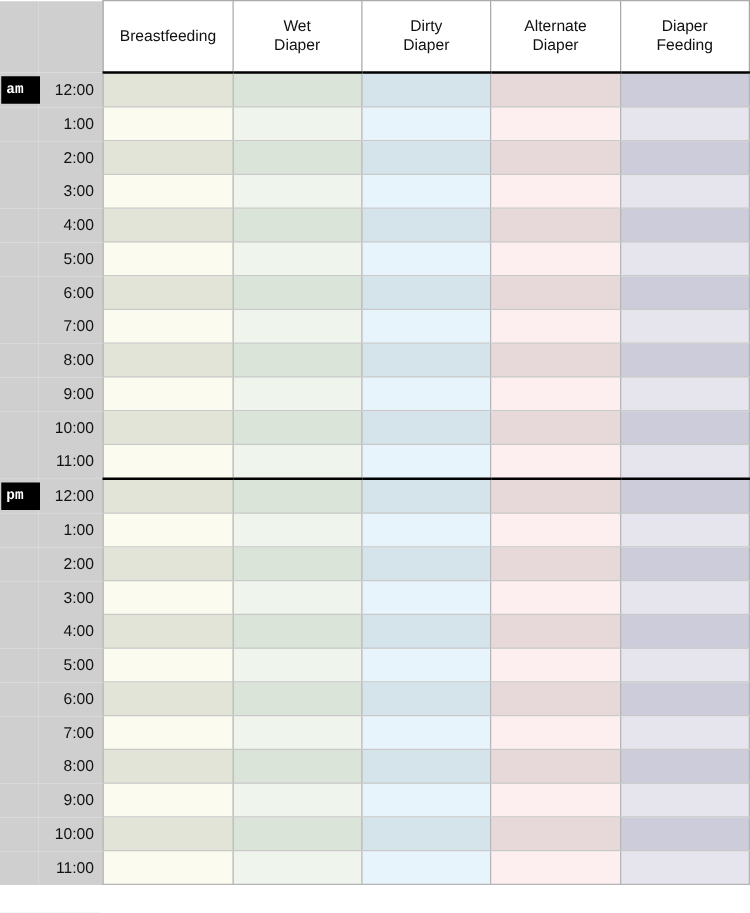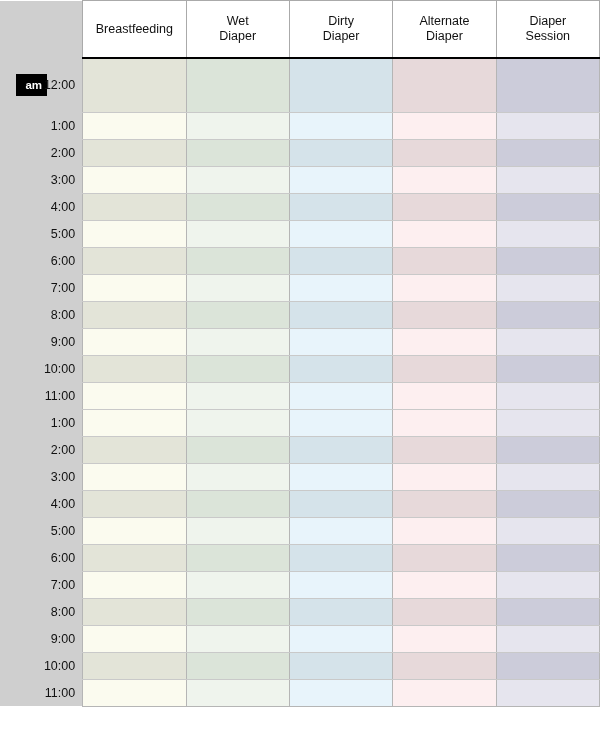--- a/index.html
+++ b/index.html
@@ -68,23 +68,24 @@
     width: 30px;
   }
   td.ampm-cell .badge {
     display: inline-block;
     background: #000000;
     color: #ffffff;
     font-size: 11.5px;
     font-weight: bold;
     line-height: 16px;
     padding: 3px 5px 3px 4px;
-    margin: 16px;
+    margin: 1px;
     width: 22px;
-    text-align: right;
+    text-align: left;
+    font-family: Liberation Mono, monospace;
   }
   td.time-cell {
     background: #cfcfcf;
     text-align: right;
     padding-right: 7px;
     font-size: 12.5px;
     color: #111111;
     vertical-align: middle;
     white-space: nowrap;
   }
@@ -139,21 +140,21 @@
         <th class="colhead">
           <span>Dirty</span><br>
           <span>Diaper</span>
         </th>
         <th class="colhead">
           <span>Alternate</span><br>
           <span>Diaper</span>
         </th>
         <th class="colhead">
           <span>Diaper</span><br>
-          <span>Session</span>
+          <span>Feeding</span>
         </th>
       </tr>
     </thead>
     <tbody id="grid-body">
         <tr class="boundary-row">
           <td class="ampm-cell"><span class="badge">am</span></td>
           <td class="time-cell">12:00</td>
           <td class="data-cell" style="background: rgb(227, 228, 216);"></td>
           <td class="data-cell" style="background: rgb(219, 228, 217);"></td>
           <td class="data-cell" style="background: rgb(213, 227, 234);"></td>
@@ -252,20 +253,29 @@
         </tr>
         <tr>
           <td class="ampm-cell"></td>
           <td class="time-cell">11:00</td>
           <td class="data-cell" style="background: rgb(251, 251, 239);"></td>
           <td class="data-cell" style="background: rgb(239, 244, 237);"></td>
           <td class="data-cell" style="background: rgb(232, 244, 251);"></td>
           <td class="data-cell" style="background: rgb(253, 239, 240);"></td>
           <td class="data-cell" style="background: rgb(230, 229, 238);"></td>
         </tr>
+        <tr class="boundary-row">
+          <td class="ampm-cell"><span class="badge">pm</span></td>
+          <td class="time-cell">12:00</td>
+          <td class="data-cell" style="background: rgb(227, 228, 216);"></td>
+          <td class="data-cell" style="background: rgb(219, 228, 217);"></td>
+          <td class="data-cell" style="background: rgb(213, 227, 234);"></td>
+          <td class="data-cell" style="background: rgb(231, 217, 218);"></td>
+          <td class="data-cell" style="background: rgb(204, 204, 218);"></td>
+        </tr>
         <tr>
           <td class="ampm-cell"></td>
           <td class="time-cell">1:00</td>
           <td class="data-cell" style="background: rgb(251, 251, 239);"></td>
           <td class="data-cell" style="background: rgb(239, 244, 237);"></td>
           <td class="data-cell" style="background: rgb(232, 244, 251);"></td>
           <td class="data-cell" style="background: rgb(253, 239, 240);"></td>
           <td class="data-cell" style="background: rgb(230, 229, 238);"></td>
         </tr>
         <tr>

